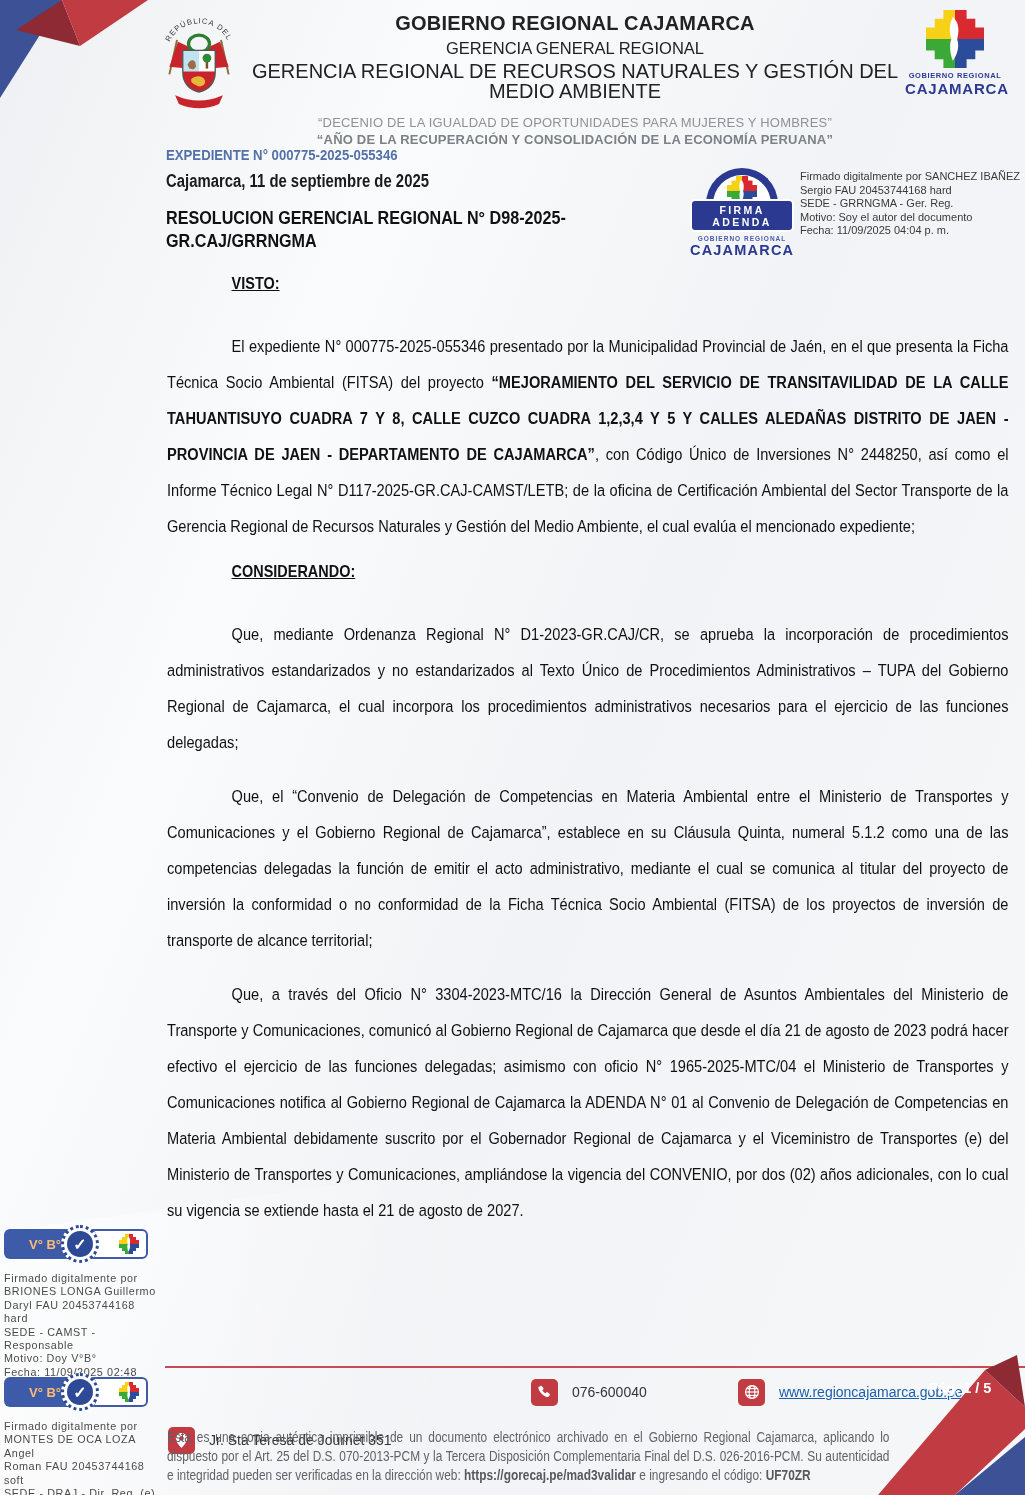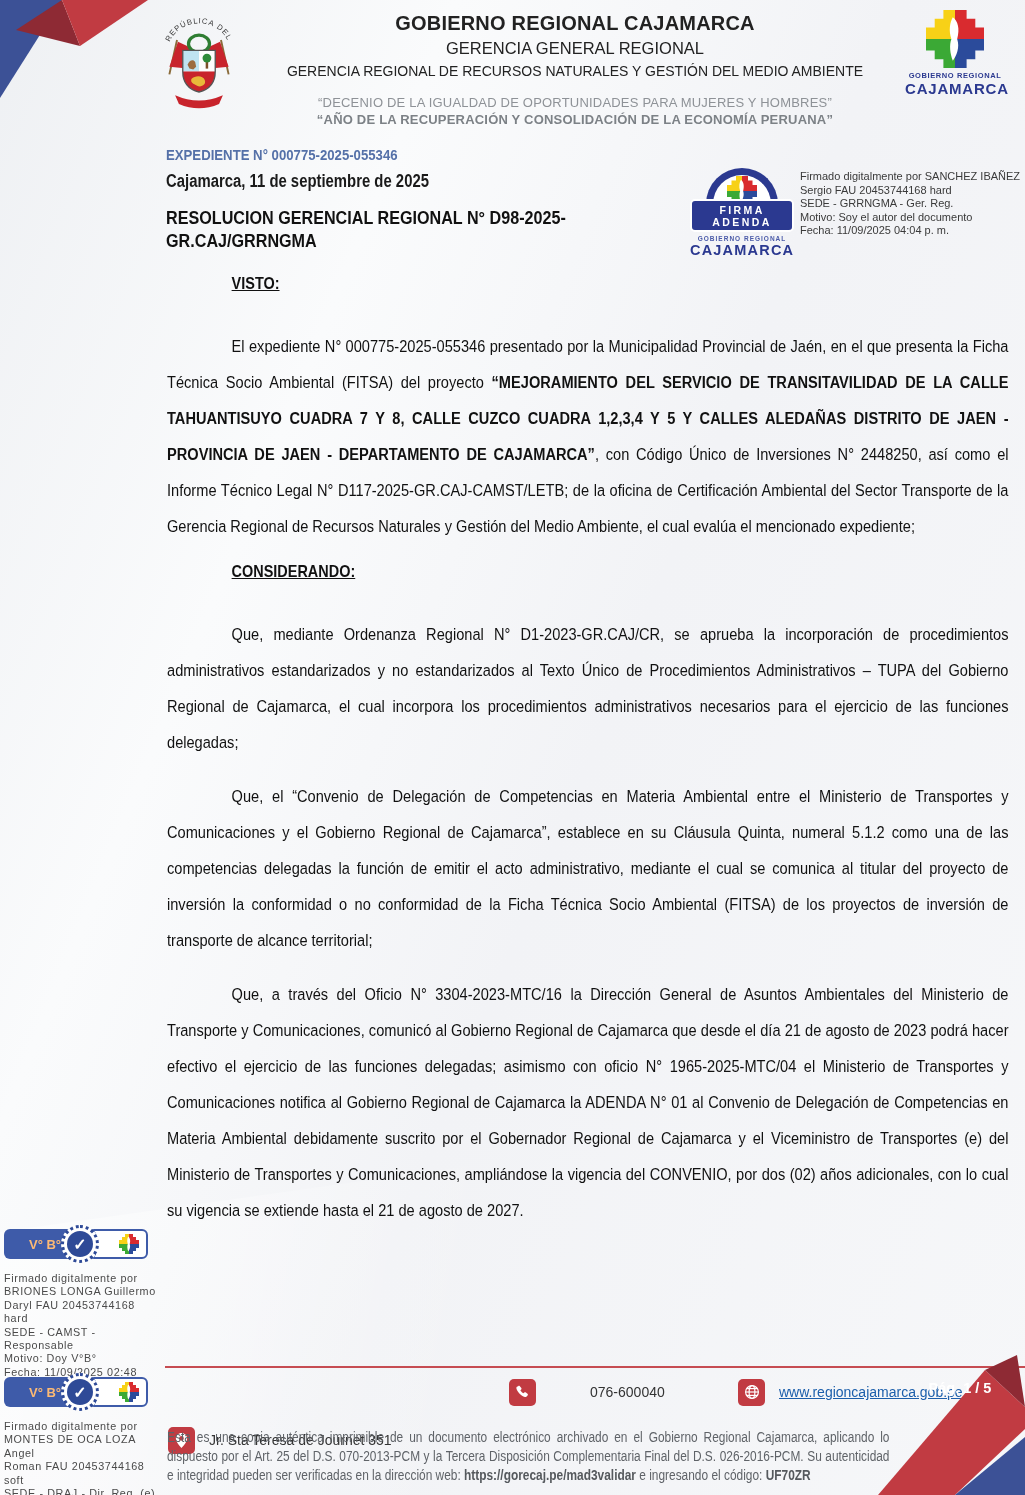--- a/index.html
+++ b/index.html
@@ -22,21 +22,21 @@
   .page-badge{
     position:absolute; left:905px; top:1380px; width:110px; text-align:center;
     color:#fff; font-weight:bold; font-size:14.5px; z-index:6;
   }
 
   
   .coat{ position:absolute; left:156px; top:4px; width:86px; height:112px; }
   .hdr{ position:absolute; left:250px; top:12px; width:650px; text-align:center; color:#222; }
   .hdr .t1{ font-size:20px; font-weight:bold; letter-spacing:.2px; }
   .hdr .t2{ font-size:16.5px; margin-top:4px; }
-  .hdr .t3{ font-size:14px; margin-top:3px; line-height:20px; }
+  .hdr .t3{ font-size:20px; margin-top:3px; line-height:20px; }
   .hdr .m1{ font-size:13px; color:#8e9297; margin-top:14px; letter-spacing:.2px; }
   .hdr .m2{ font-size:13px; color:#7c8186; font-weight:bold; margin-top:2px; letter-spacing:.2px; }
   .gorelogo{ position:absolute; left:905px; top:10px; width:100px; text-align:center; }
   .gorelogo .chak{ width:58px; height:58px; margin:0 auto; }
   .gorelogo .c1{ font-size:7.5px; color:#2B3990; font-weight:bold; letter-spacing:.6px; margin-top:3px; }
   .gorelogo .c2{ font-size:15px; color:#2B3990; font-weight:800; letter-spacing:.8px; }
 
   
   .docmeta{ position:absolute; left:166px; top:146px; width:640px; }
   .expediente{ color:#5470A8; font-weight:bold; font-size:15.5px; }
@@ -76,21 +76,21 @@
   .vb-right .chak{ width:20px; height:20px; }
   .vb-circle{ position:absolute; left:57px; top:-1px; width:38px; height:38px; border-radius:50%;
               background:#fff; border:3px dotted #2E4A97; display:flex; align-items:center; justify-content:center; z-index:2; }
   .vb-circle .inner{ width:26px; height:26px; border-radius:50%; background:#2E4A97; color:#fff;
                      font-size:16px; font-weight:bold; display:flex; align-items:center; justify-content:center; }
   .vb-text{ font-size:10.8px; line-height:13.4px; letter-spacing:.6px; color:#4a4a4a; white-space:pre-line; }
 
   
   .footer-line{ position:absolute; left:165px; right:0; top:1366px; height:2px; background:#C64C52; }
   .contact{ position:absolute; top:1377px; height:30px; display:flex; align-items:center; }
-  .c-addr{ left:168px;margin-top:48px; } .c-phone{ left:509px;gap:40px; } .c-web{ left:738px; }
+  .c-addr{ left:168px;margin-top:48px; } .c-phone{ left:531px; } .c-web{ left:738px; }
   .cicon{ width:27px; height:27px; border-radius:5px; background:#C13B42; display:flex;
           align-items:center; justify-content:center; margin-right:14px; flex:none; }
   .ctext{ font-size:14px; color:#333; }
   .clink{ font-size:14px; color:#1B5EAB; text-decoration:underline; }
   .disclaimer{ position:absolute; left:167px; top:1428px; width:850px; font-size:14px; line-height:19px;
                color:#5f6368; text-align:justify; }
   .disclaimer b{ color:#55595d; }
 </style>
 </head>
 <body>

